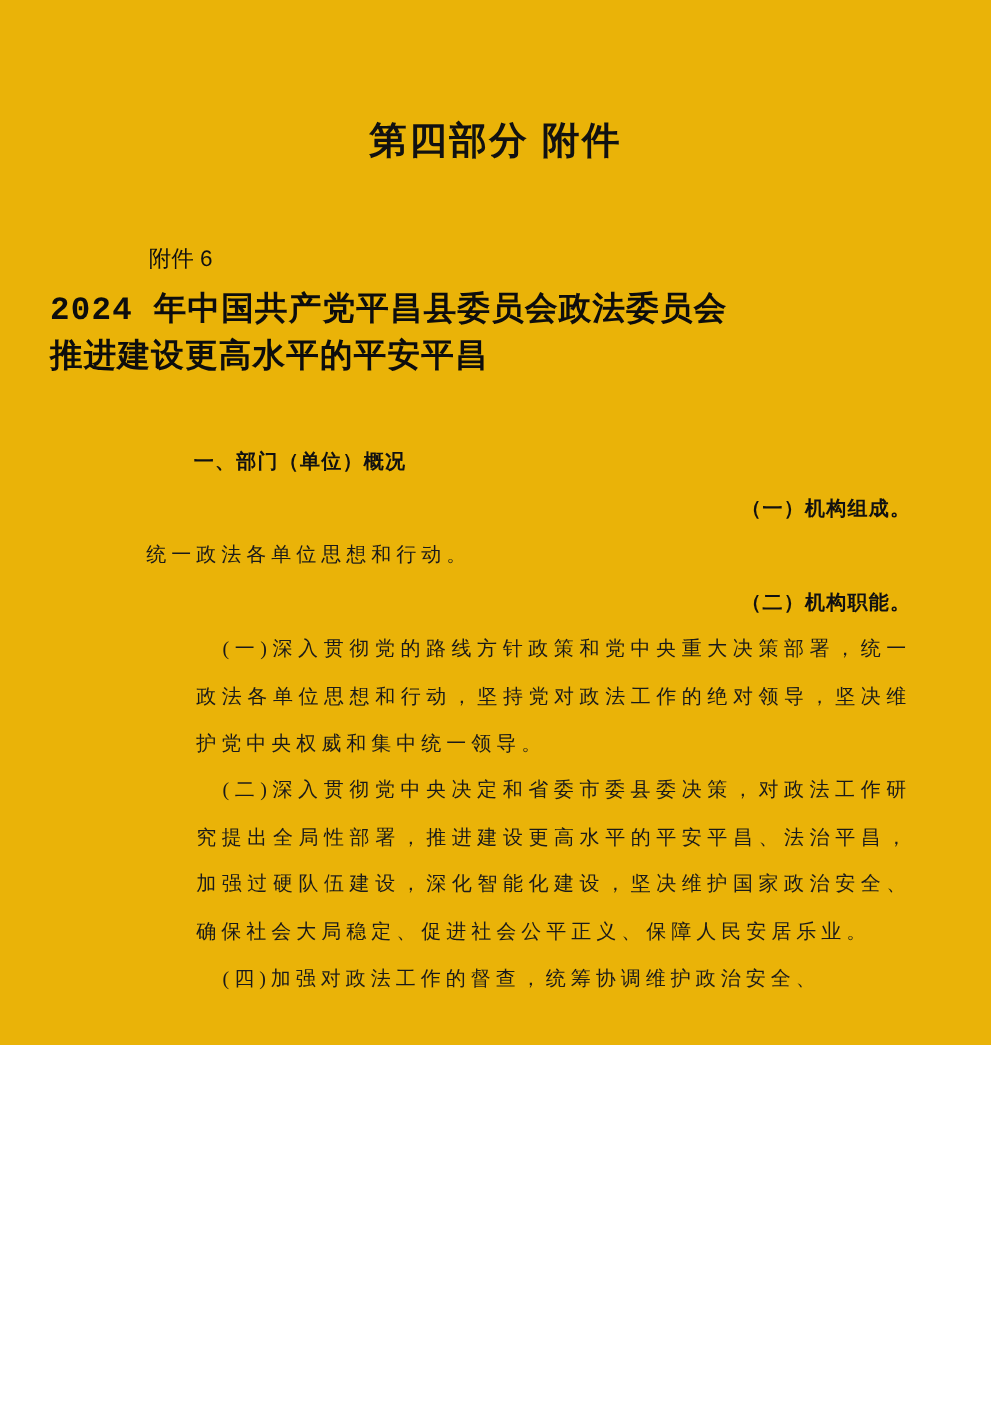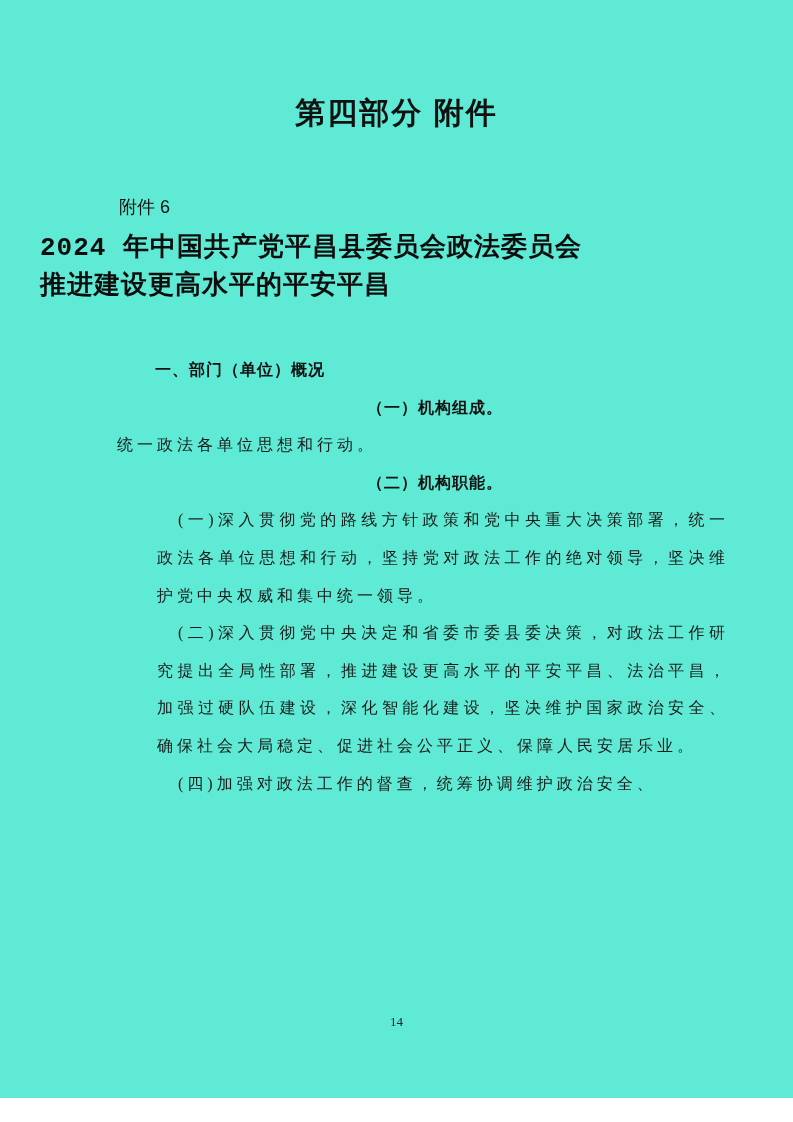--- a/index.html
+++ b/index.html
@@ -3,22 +3,22 @@
 <meta charset="utf-8">
 <style>
   html, body {
     margin: 0;
     padding: 0;
     background: #ffffff;
   }
   .page {
     position: relative;
     width: 793px;
-    height: 1098px;
-    background: #5eead4;
+    height: 836px;
+    background: #eab308;
     overflow: hidden;
     color: #161616;
     font-family: "Liberation Serif", serif;
   }
   
   .part-title {
     position: absolute;
     top: 94px;
     left: 0;
     width: 793px;
@@ -73,21 +73,21 @@
     font-weight: 700;
     text-indent: 38px;
     letter-spacing: 1px;
     text-align: left;
     color: #111111;
   }
   .body-block .h2 {
     font-weight: 700;
     text-indent: 24px;
     letter-spacing: 1px;
-    text-align: center;
+    text-align: right;
     color: #111111;
   }
   .body-block .p-flush {
     text-indent: 0;
   }
   .body-block .p-indent {
     text-indent: 21px;
     margin-left: 40px;
   }
   .page-number {

